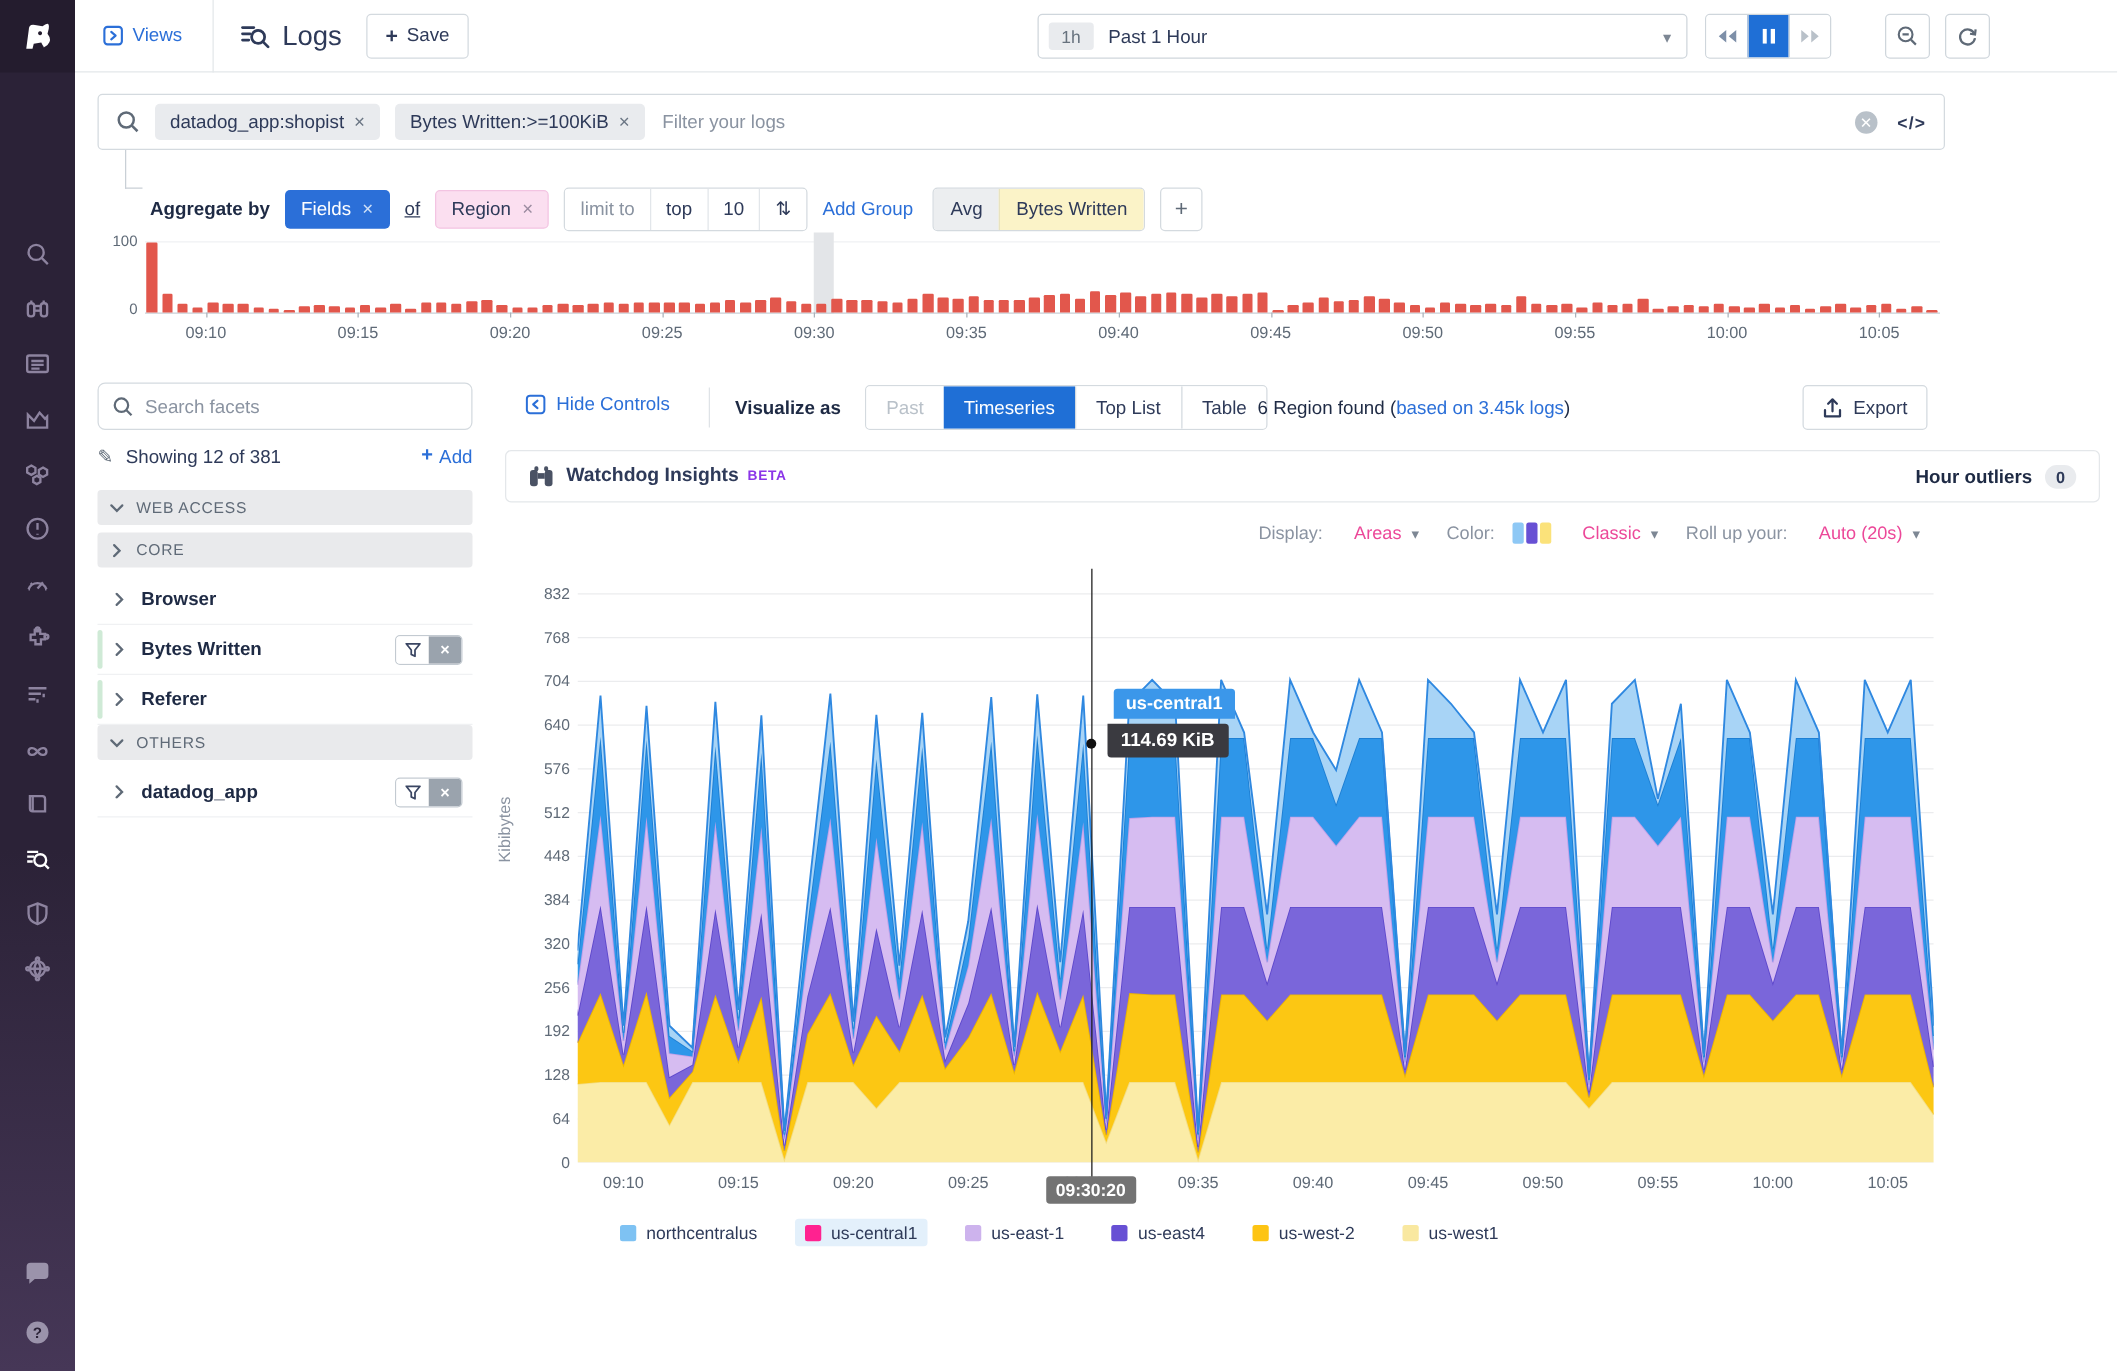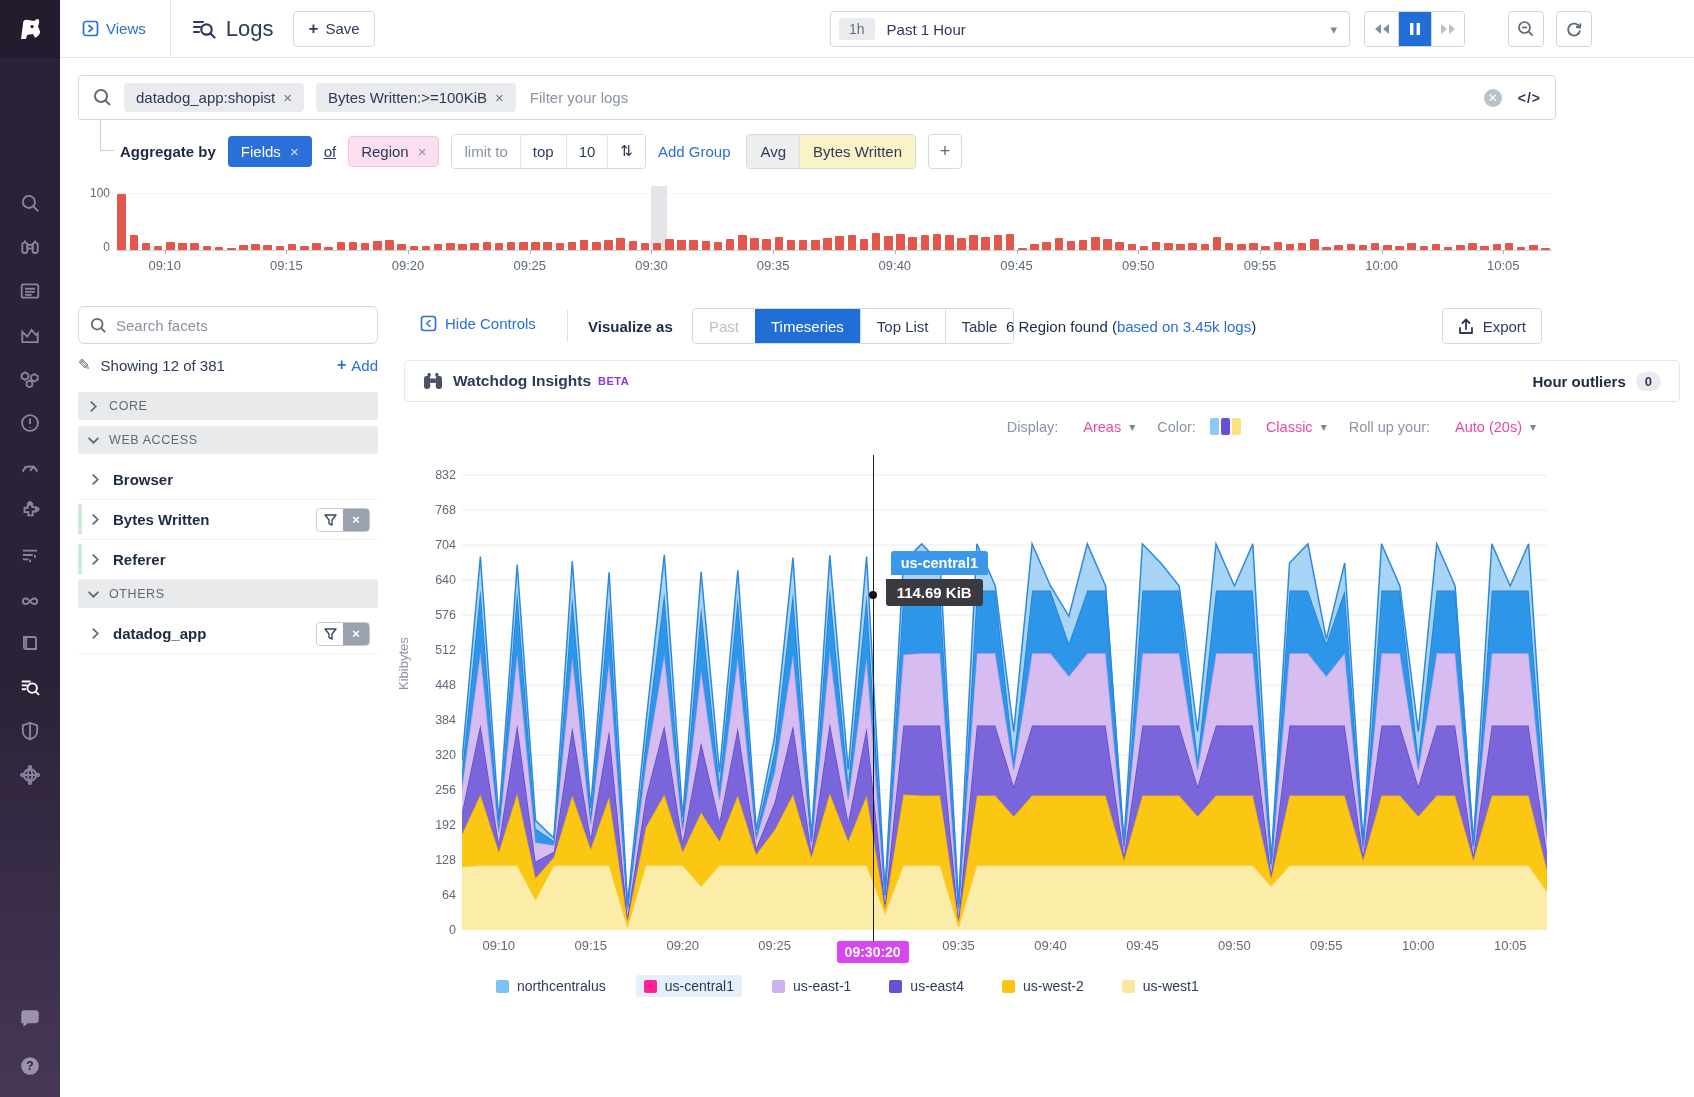--- a/index.html
+++ b/index.html
@@ -46,21 +46,21 @@
   .filter-pill { display:flex; align-items:center; gap:8px; background:#e9ebee; border-radius:4px; padding:6px 12px; margin-left:12px;
                  font-size:15px; color:#2e3a59; cursor:pointer; white-space:nowrap; }
   .pill-x { color:#6b7684; font-size:15px; cursor:pointer; }
   .search-ph { margin-left:14px; color:#8a93a1; font-size:15px; flex:1; }
   .clear-ic { width:18px; height:18px; border-radius:50%; background:#b9c1c9; color:#fff; font-size:12px; display:flex;
               align-items:center; justify-content:center; margin-right:16px; cursor:pointer; }
   .code-ic { color:#2e3a59; font-size:14px; font-weight:bold; margin-right:14px; cursor:pointer; letter-spacing:1px; }
 
   
   .agg-connector { position:absolute; left:100px; top:120px; width:14px; height:31px; border-left:1px solid #c9d0d6; border-bottom:1px solid #c9d0d6; }
-  .agg-row { position:absolute; left:120px; top:133px; height:36px; display:flex; align-items:center; gap:12px; font-size:15px; }
+  .agg-row { position:absolute; left:120px; top:149px; height:36px; display:flex; align-items:center; gap:12px; font-size:15px; }
   .agg-label { font-weight:bold; color:#1e2a44; }
   .pill-blue { display:flex; align-items:center; gap:9px; background:#2b6fd8; color:#fff; border-radius:4px; padding:7px 13px; cursor:pointer; }
   .pill-blue .pill-x { color:#cfe0f7; }
   .agg-of { color:#2e3a59;text-decoration:underline; }
   .pill-pink { display:flex; align-items:center; gap:9px; background:#fbdff0; border:1px solid #f3c4e2; color:#2e3a59; border-radius:4px; padding:6px 12px; cursor:pointer; }
   .pill-pink .pill-x { color:#9b8ba0; }
   .limit-group { display:flex; border:1px solid #d4dadf; border-radius:4px; overflow:hidden; height:35px; }
   .limit-seg { display:flex; align-items:center; padding:0 12px; background:#fff; font-size:15px; cursor:pointer; }
   .limit-seg + .limit-seg { border-left:1px solid #e2e6ea; }
   .limit-muted { color:#8a93a1; }
@@ -136,21 +136,21 @@
   .chart-ylab { position:absolute; left:396px; top:690px; transform:rotate(-90deg); transform-origin:left top; font-size:13px; color:#8a93a1; }
   .chart-yticks { position:absolute; left:412px; top:455px; width:44px; height:475px; }
   .ytick { position:absolute; right:0; font-size:12.5px; color:#5f6a77; }
   .chart-plot { position:absolute; left:462px; top:455px; width:1085px; height:475px; }
   .chart-xticks { position:absolute; left:462px; top:938px; width:1085px; height:18px; }
   .xtick { position:absolute; transform:translateX(-50%); font-size:13px; color:#5f6a77; }
   .cursor-line { position:absolute; width:1.6px; background:#1a1a1a; z-index:5; }
   .cursor-dot { position:absolute; width:8px; height:8px; background:#111; border-radius:50%; z-index:6; }
   .tt-header { position:absolute; background:#3b97ea; color:#fff; font-size:14.5px; font-weight:bold; padding:4px 10px; border-radius:3px 3px 0 0; z-index:7; }
   .tt-body { position:absolute; background:#3a3a40; color:#fff; font-size:15px; font-weight:bold; padding:5px 11px; border-radius:0 3px 3px 3px; z-index:7; }
-  .cursor-badge { position:absolute; transform:translateX(-50%); background:#d946ef; color:#fff; font-size:14px; font-weight:bold;
+  .cursor-badge { position:absolute; transform:translateX(-50%); background:#737373; color:#fff; font-size:14px; font-weight:bold;
                   padding:3px 8px; border-radius:3px; z-index:7; }
   .legend { position:absolute; left:488px; top:975px; display:flex; gap:22px; align-items:center; font-size:14px; color:#2e3a59; }
   .legend-item { display:flex; align-items:center; gap:8px; padding:3px 8px; border-radius:3px; cursor:pointer; }
   .legend-item.hl { background:#e3f0fb; }
   .legend-swatch { width:13px; height:13px; border-radius:2px; display:block; }
 </style>
 </head>
 <body>
 
 <div class="page">
@@ -545,32 +545,32 @@
     <span>Showing 12 of 381</span>
     <span class="facet-add">
         <b>+</b>
         <span>Add</span>
       </span>
   </div>
   <div class="facet-list" id="facet-list">
       <div class="facet-section">
         <span class="chev">
           <svg width="11" height="11" viewBox="0 0 10 10">
-            <path d="M3 1 L7 5 L3 9" fill="none" stroke="#5f6a77" stroke-width="1.6" stroke-linecap="round"></path>
-          </svg>
-        </span>
-        <span>CORE</span>
+            <path d="M1 3 L5 7 L9 3" fill="none" stroke="#5f6a77" stroke-width="1.6" stroke-linecap="round"></path>
+          </svg>
+        </span>
+        <span>WEB ACCESS</span>
       </div>
       <div class="facet-section">
         <span class="chev">
           <svg width="11" height="11" viewBox="0 0 10 10">
-            <path d="M1 3 L5 7 L9 3" fill="none" stroke="#5f6a77" stroke-width="1.6" stroke-linecap="round"></path>
-          </svg>
-        </span>
-        <span>WEB ACCESS</span>
+            <path d="M3 1 L7 5 L3 9" fill="none" stroke="#5f6a77" stroke-width="1.6" stroke-linecap="round"></path>
+          </svg>
+        </span>
+        <span>CORE</span>
       </div>
       <div class="facet-item">
         <span class="chev">
           <svg width="11" height="11" viewBox="0 0 10 10">
             <path d="M3 1 L7 5 L3 9" fill="none" stroke="#5f6a77" stroke-width="1.6" stroke-linecap="round"></path>
           </svg>
         </span>
         <span>Browser</span>
       </div>
       <div class="facet-item">

